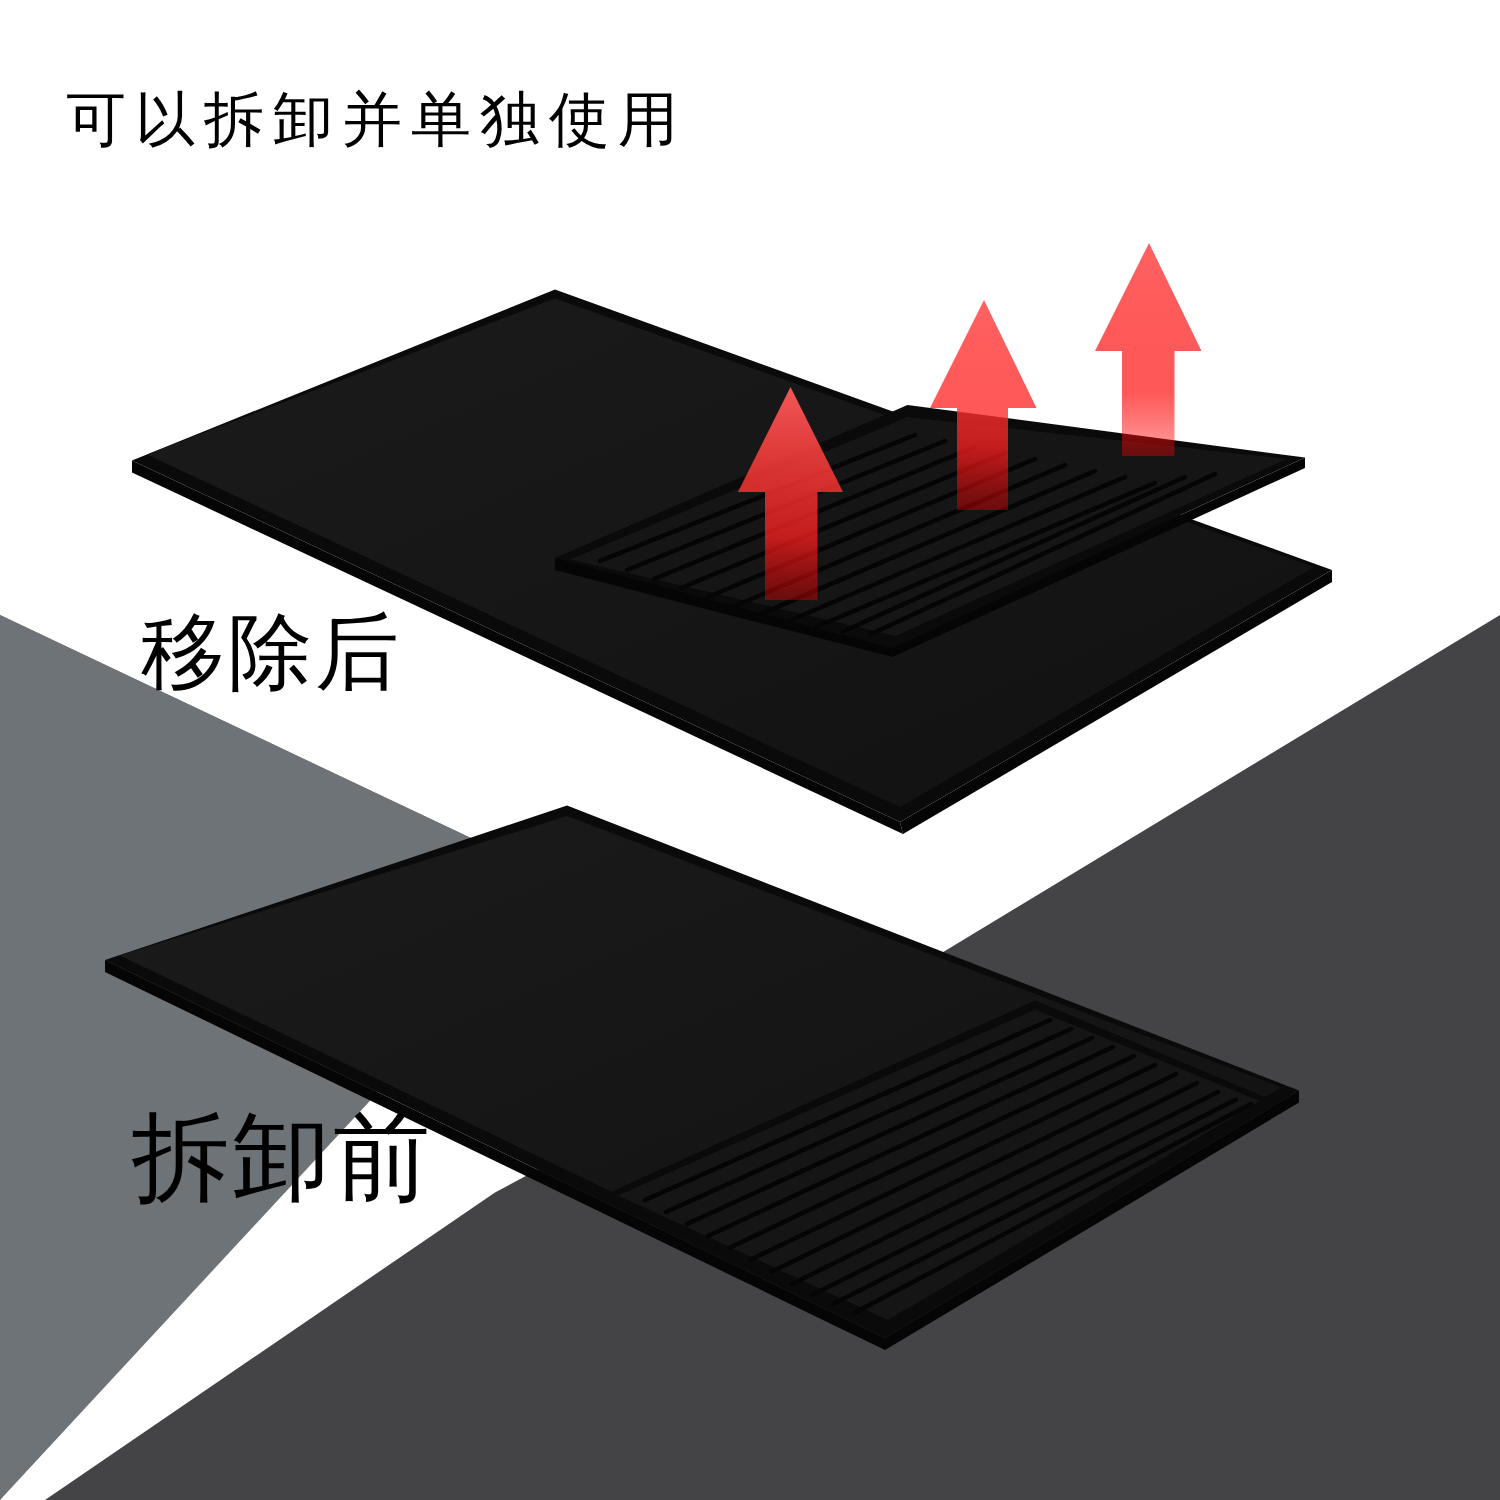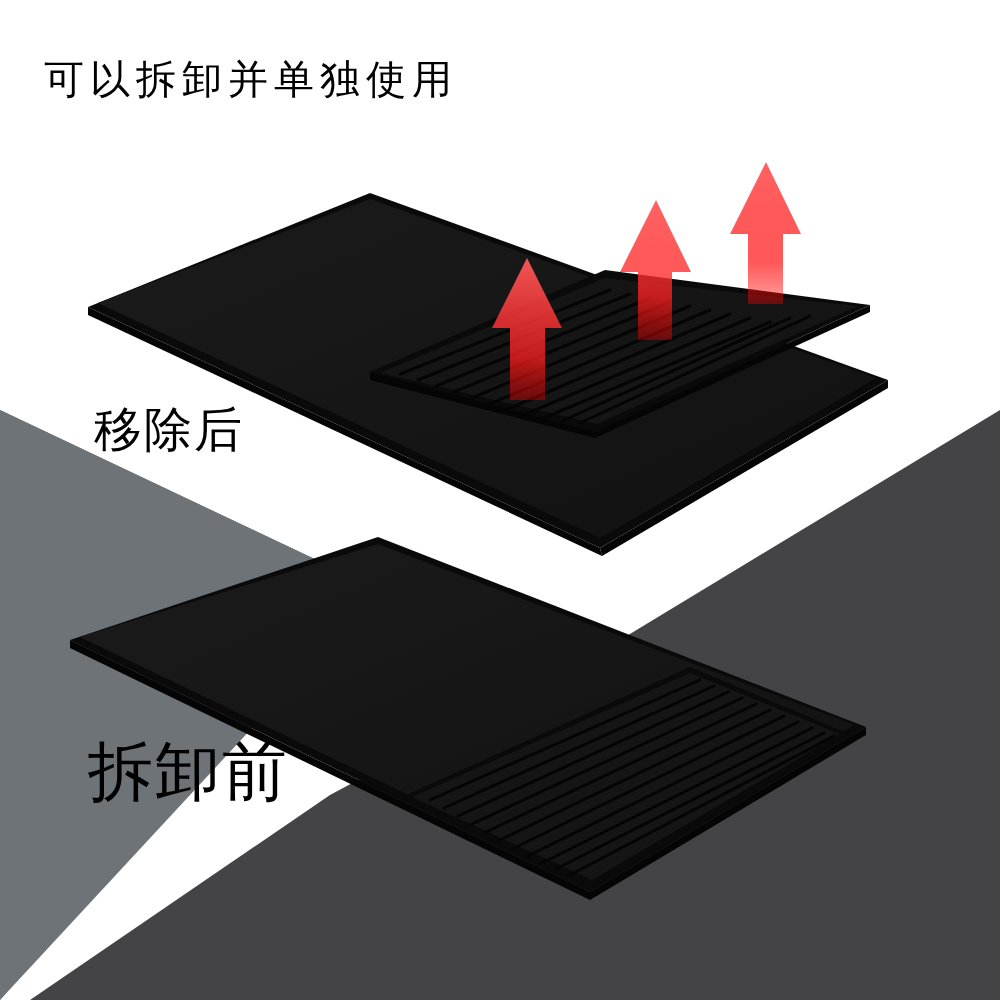--- a/index.html
+++ b/index.html
@@ -1,20 +1,20 @@
 <!DOCTYPE html>
 <html><head>
 <meta charset="utf-8">
 <style>
   html, body { margin:0; padding:0; }
   body { width:1000px; height:1000px; position:relative; overflow:hidden; background:#ffffff; font-family:"DejaVu Sans", sans-serif; }
   #scene { position:absolute; left:0; top:0; width:1000px; height:1000px; }
   .label { position:absolute; color:#000; font-family:Liberation Serif, serif; white-space:nowrap; }
   #headline { left:44px; top:52px; font-size:40px; letter-spacing:6px; }
-  #after-label { left:94px; top:398px; font-size:48px; letter-spacing:2px; }
+  #after-label { left:94px; top:398px; font-size:56px; letter-spacing:2px; }
   #before-label { left:88px; top:728px; font-size:65px; letter-spacing:2px; }
 </style>
 </head>
 <body>
 
 <svg id="scene" viewBox="0 0 1000 1000" xmlns="http://www.w3.org/2000/svg">
   <defs>
     <linearGradient id="matGrad" x1="0" y1="0" x2="1" y2="1">
       <stop offset="0" stop-color="#1b1b1c"></stop>
       <stop offset="1" stop-color="#111112"></stop>

